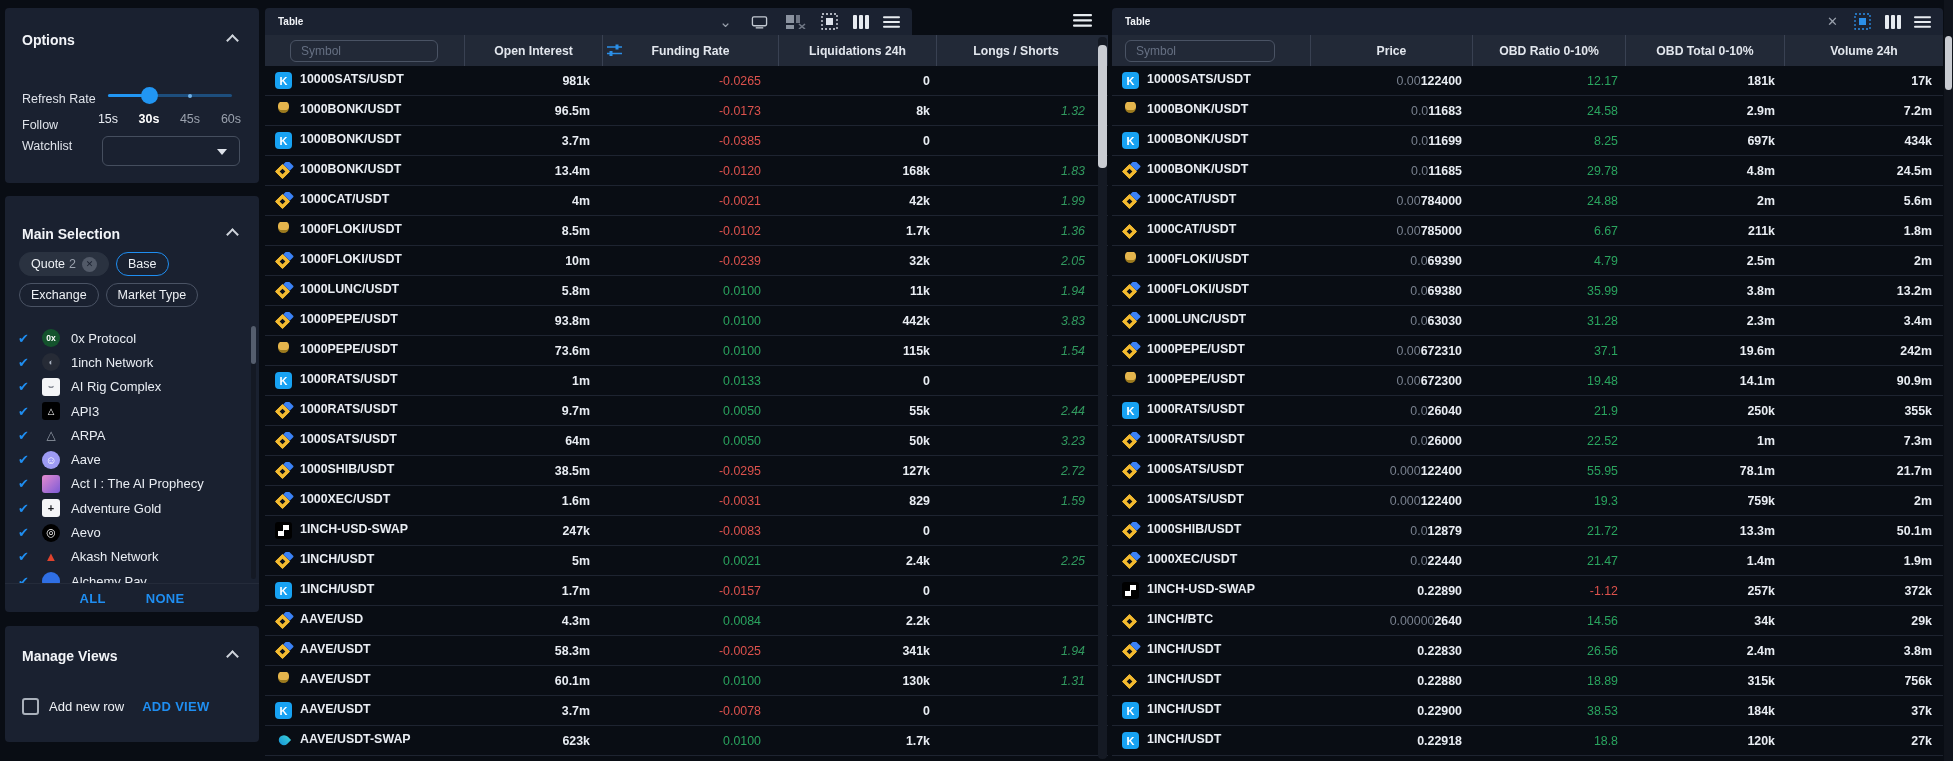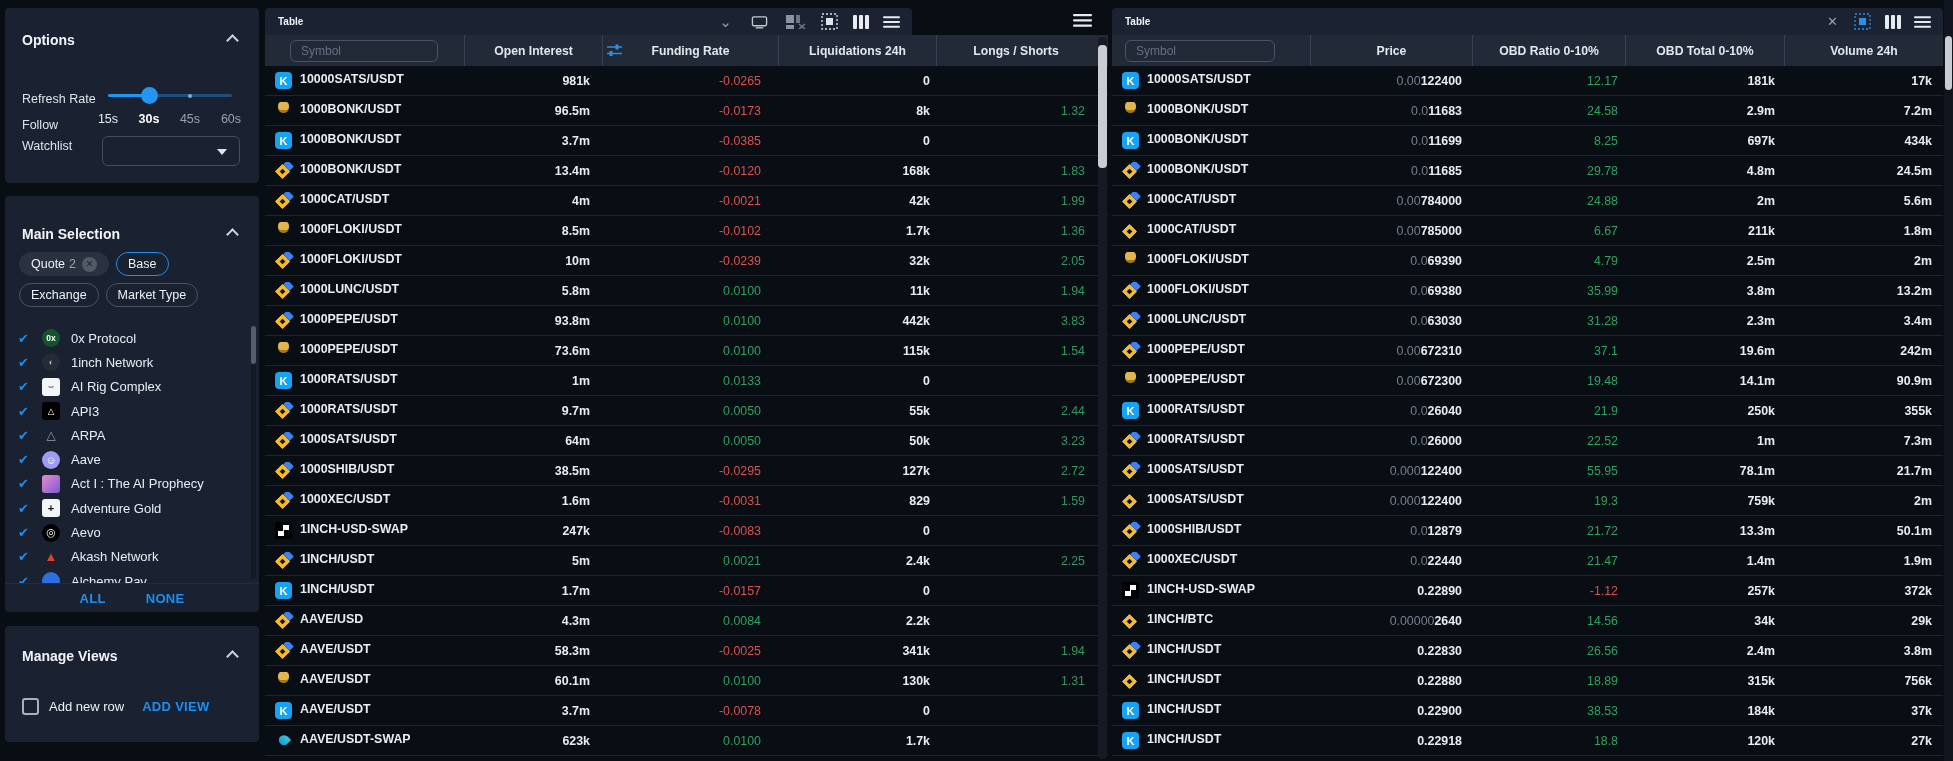--- a/index.html
+++ b/index.html
@@ -66,21 +66,21 @@
   .sym-input { background:transparent; border:1px solid #4a5364; border-radius:6px; color:#dfe3ea; font-size:12px; height:22px; padding:0 10px; outline:none; font-family:inherit; }
   .sym-input::placeholder { color:#667083; }
   .rows { position:absolute; top:58px; left:0; width:100%; }
   .trow { height:30px; display:grid; align-items:center; border-bottom:1px solid #1e2431; cursor:pointer; }
   .mid-grid { grid-template-columns:199px 138px 176px 158px 159px; }
   .right-grid { grid-template-columns:198px 162px 153px 159px 159px; }
   .symcell { display:flex; align-items:flex-start; padding-left:10px; overflow:hidden; }
   .sym { font-size:12.4px; font-weight:600; color:#e9edf3; white-space:nowrap; }
   .num { text-align:right; font-size:12.4px; font-weight:600; color:#e9edf3; }
   .val { text-align:right; font-size:12.4px; font-weight:500; }
-  .pos { color:#2aa45f; } .neg { color:#dd524d; } .ls { color:#31995f; }
+  .pos { color:#2aa45f; } .neg { color:#dd524d; } .ls { color:#31995f;font-style:italic; }
   .pr-dim { color:#78808e; font-weight:500; }
   .c-oi { padding-right:12px; } .c-fr { padding-right:17px; } .c-liq { padding-right:6px; } .c-ls { padding-right:10px; }
   .c-price { padding-right:10px; } .c-ratio { padding-right:7px; } .c-total { padding-right:9px; } .c-vol { padding-right:11px; }
 
   
   .xicon { position:relative; width:17px; height:17px; margin-right:8px; flex:none; display:inline-block; }
   .xicon.kucoin { background:#17a2f3; border-radius:4px; }
   .xicon.kucoin::before { content:"K"; position:absolute; inset:0; display:flex; align-items:center; justify-content:center; color:#fff; font-size:11px; font-weight:700; }
   .xicon.bybit::before { content:""; position:absolute; left:3px; top:0; width:11px; height:11px; border-radius:50%; background:#9c7a1e; }
   .xicon.bybit::after { content:""; position:absolute; left:3px; top:-1px; width:11px; height:9px; border-radius:50% 50% 40% 40%; background:#e5b54d; }

